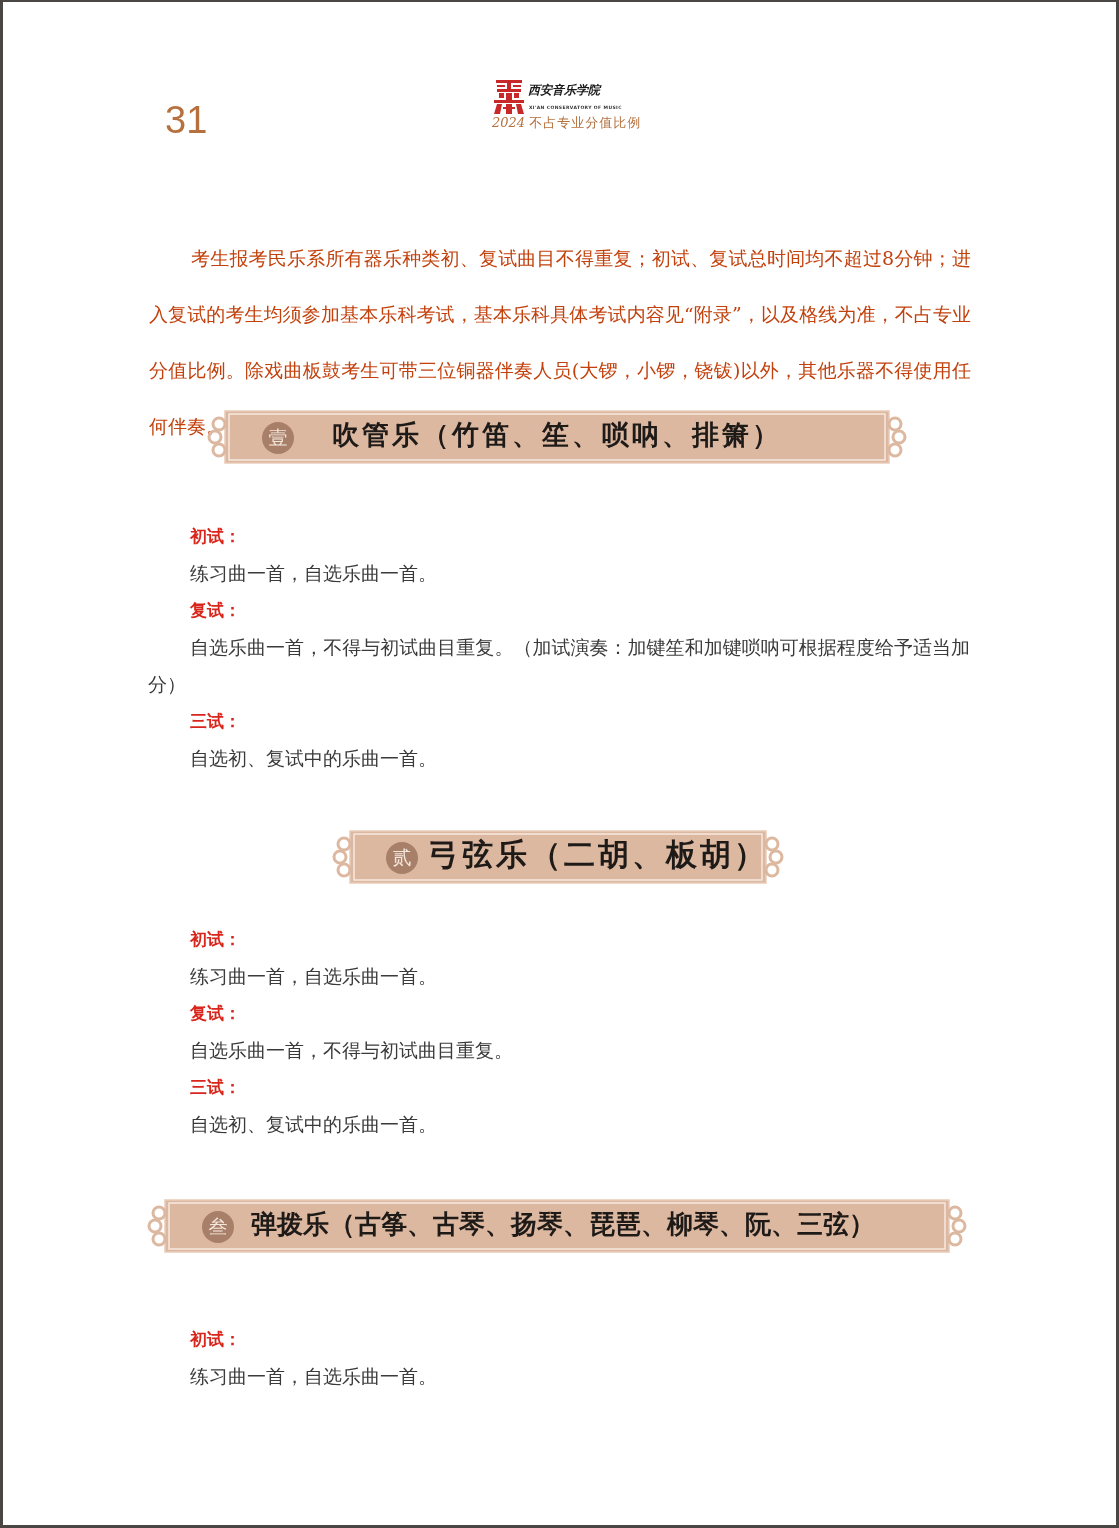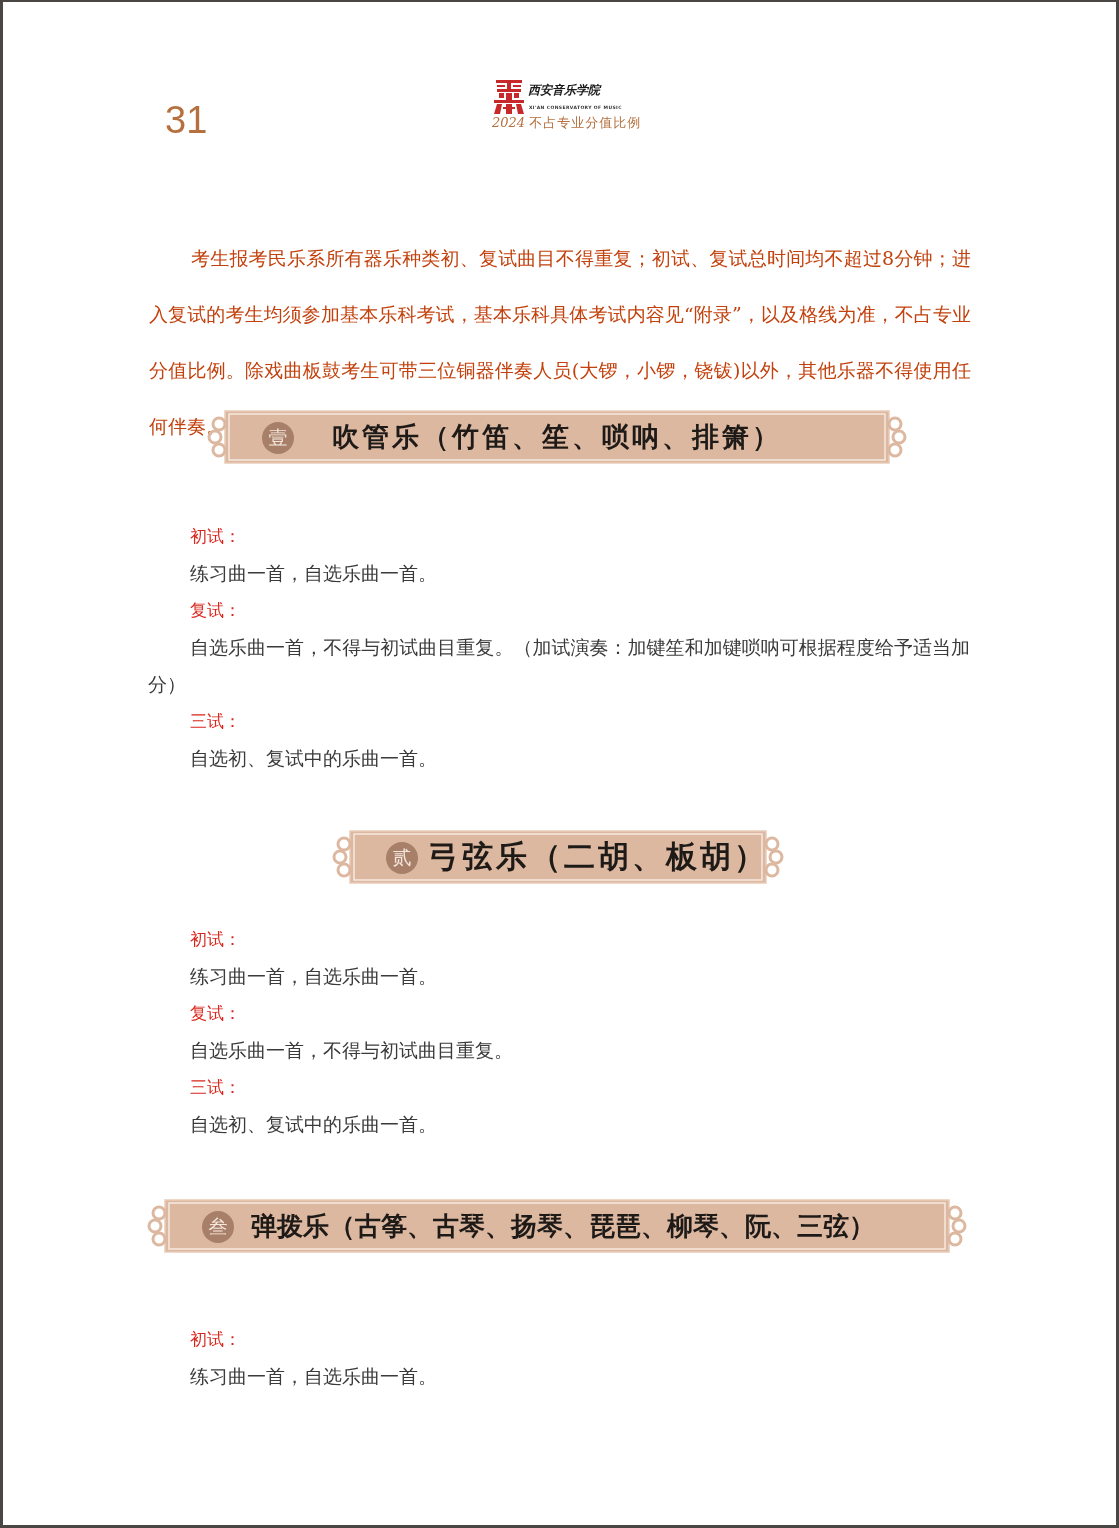--- a/index.html
+++ b/index.html
@@ -56,27 +56,27 @@
     }
     .banner svg.frame { position: absolute; left: 0; top: 0; width: 100%; height: 100%; }
     .banner .badge {
       position: absolute; top: 12px; width: 32px; height: 32px; border-radius: 50%;
       background: #a8806a; color: #f4e6dc;
       font-family: "DejaVu Serif", serif; font-size: 19px;
       display: flex; align-items: center; justify-content: center;
     }
     .banner .title {
       position: absolute; top: 8px; height: 38px; line-height: 38px;
-      font-family: Liberation Sans, sans-serif; font-weight: bold;
+      font-family: Liberation Mono, monospace; font-weight: bold;
       color: #1e1a18; white-space: nowrap;
     }
 
     .section { position: absolute; left: 190px; width: 790px; }
     .section .label {
-      display: block; font-family: "DejaVu Sans", sans-serif; font-weight: normal;
+      display: block; font-family: "DejaVu Sans", sans-serif; font-weight: bold;
       font-size: 17px; color: #d9261c; height: 37px; line-height: 37px;
     }
     .section .body {
       display: block; font-size: 19px; color: #3a3a3a; line-height: 37px;
       font-family: "DejaVu Serif", serif;
     }
     .section .body.wrap { margin-left: -42px; text-indent: 42px; width: 822px; text-align: justify; }
   </style>
 </head>
 <body>

